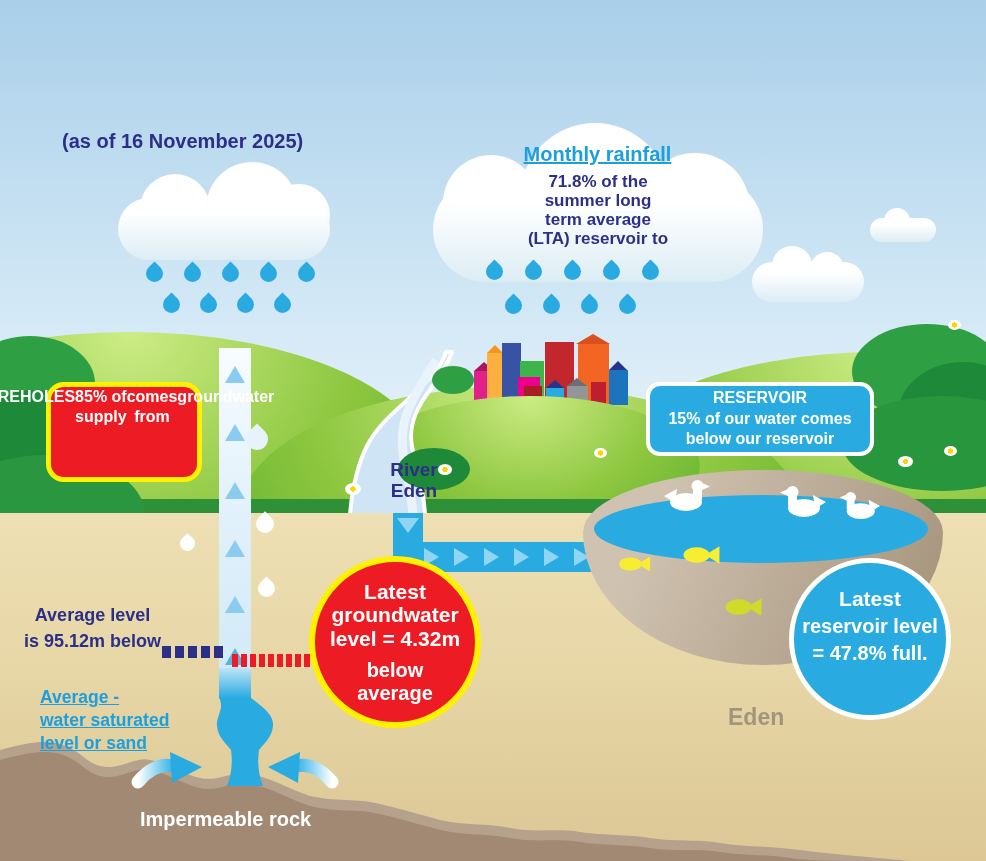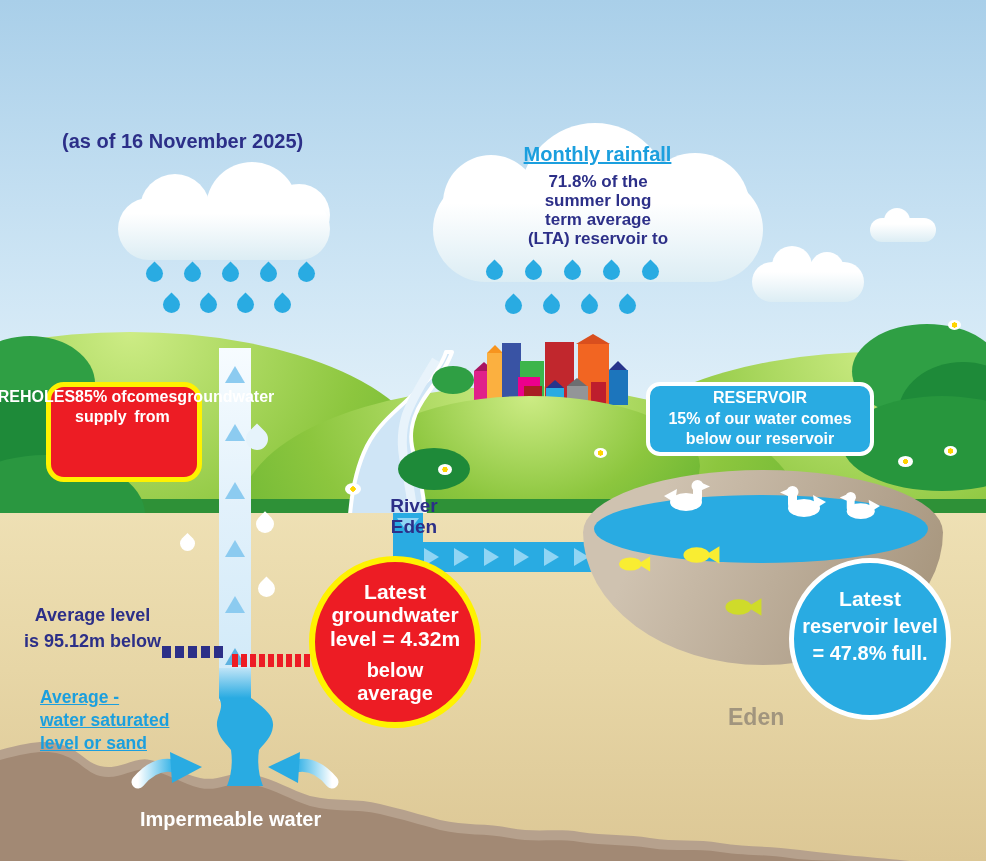--- a/index.html
+++ b/index.html
@@ -307,33 +307,33 @@
     <div>85% of supply</div>
     <div>comes from</div>
     <div>groundwater</div>
   </div>
   <div id="boxReservoir" class="abs c">
     <div>RESERVOIR</div>
     <div>15% of our water comes</div>
     <div>below our reservoir</div>
   </div>
 
-  <div class="abs c navy" style="left:384px;top:460px;width:60px;font-size:19px;line-height:1.1;margin-top:36px;">
+  <div class="abs c navy" style="left:384px;top:460px;width:60px;font-size:19px;line-height:1.1;">
     <div>River</div>
     <div>Eden</div>
   </div>
 
   <div class="abs navy" style="left:62px;top:90px;font-size:20px;margin-top:40px;">(as of 16 November 2025)</div>
 
   <div class="abs c navy" style="left:10px;top:602px;width:165px;font-size:18px;line-height:1.45;">
     <div>Average level</div>
     <div>is 95.12m below</div>
   </div>
   <div class="abs cyan" style="left:40px;top:686px;font-size:17.5px;line-height:1.3;">
     <div>Average -</div>
     <div>water saturated</div>
     <div>level or sand</div>
   </div>
 
   <div class="abs" style="left:728px;top:704px;font-size:23px;color:#a1957e;">Eden</div>
-  <div class="abs white" style="left:140px;top:808px;font-size:20px;">Impermeable water</div>
+  <div class="abs white" style="left:140px;top:808px;font-size:20px;">Impermeable rock</div>
 
 </div>
 
 </body></html>

